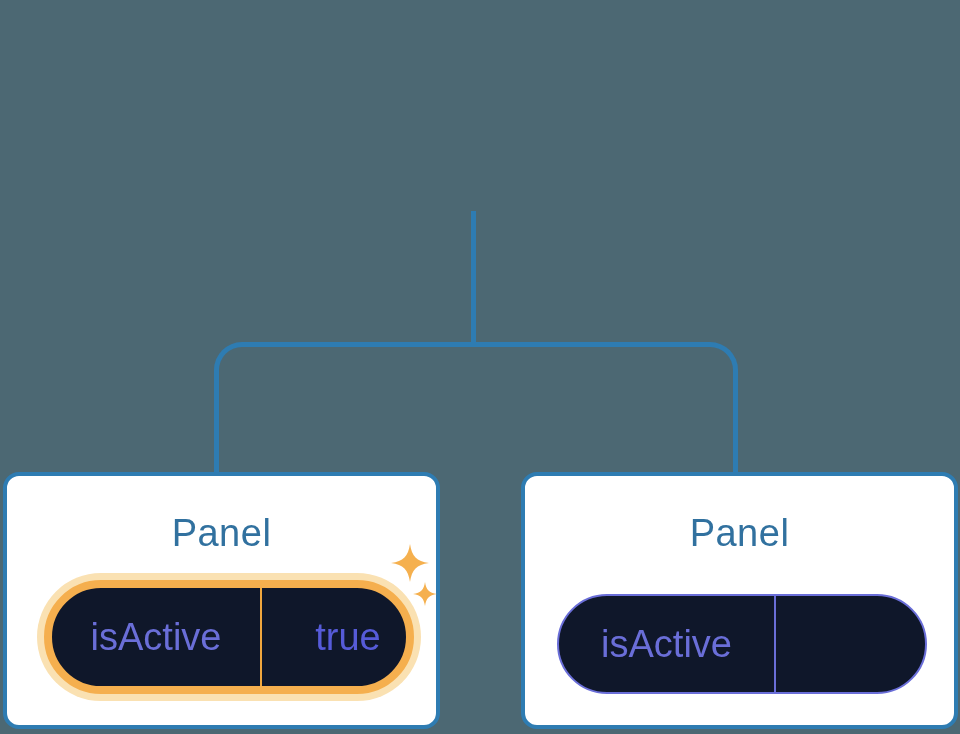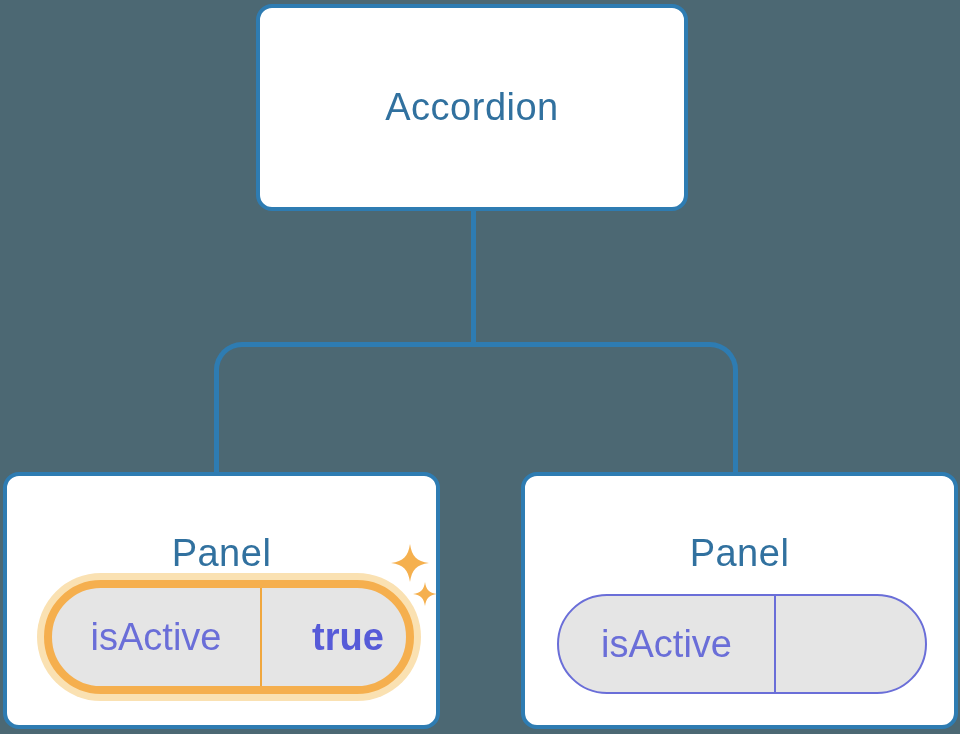--- a/index.html
+++ b/index.html
@@ -39,63 +39,60 @@
 
   
   .panel {
     position: absolute; top: 472px; width: 437px; height: 257px;
     background: #FFFFFF; border: 4px solid #2E7CB2; border-radius: 16px;
     box-sizing: border-box;
   }
   .panel-left  { left: 3px; }
   .panel-right { left: 521px; }
   .panel-title {
-    text-align: center; margin-top: 56px;
+    text-align: center; margin-top: 36px;
     font-size: 38px; font-weight: 500; color: #31719F; letter-spacing: 0.5px;
   }
 
   
   .pill {
     position: absolute; display: flex; align-items: stretch;
-    background: #e5e5e5; box-sizing: border-box; border-radius: 999px;
+    background: #0f172a; box-sizing: border-box; border-radius: 999px;
   }
   .pill-active {
     left: 37px; top: 104px; width: 370px; height: 114px;
     border: 8px solid #F5AF4E;
     box-shadow: 0 0 0 7px #FAE1B2;
   }
   .pill-inactive {
     left: 32px; top: 118px; width: 370px; height: 100px;
     border: 2px solid #6A6ED8;
   }
   .cell {
     display: flex; align-items: center; justify-content: center;
     font-size: 38px; color: #6A6ED8;
   }
   .pill-active  .cell.key { width: 208px; }
   .pill-inactive .cell.key { width: 215px; }
   .cell.value { flex: 1; }
-  .cell.value.bold { font-weight: 700; color: #565BD8; padding-left: 28px; }
+  .cell.value.bold { font-weight: 400; color: #565BD8; padding-left: 28px; }
   .divider { width: 2px; }
   .divider-orange { background: #F0A73E; }
   .divider-purple { background: #6A6ED8; }
 
   
   .sparkle { position: absolute; }
   .sparkle-big   { left: 384px; top: 68px;  width: 38px; height: 38px; }
   .sparkle-small { left: 406px; top: 106px; width: 24px; height: 24px; }
 </style>
 </head>
 <body>
 
 <div class="canvas">
 
-  <div class="node accordion">
-    <span class="node-title">Accordion</span>
-  </div>
 
   <div class="stem"></div>
   <div class="bracket"></div>
 
   <div class="panel panel-left">
     <div class="panel-title">Panel</div>
 
     <div class="pill pill-active">
       <div class="cell key">isActive</div>
       <div class="divider divider-orange"></div>

